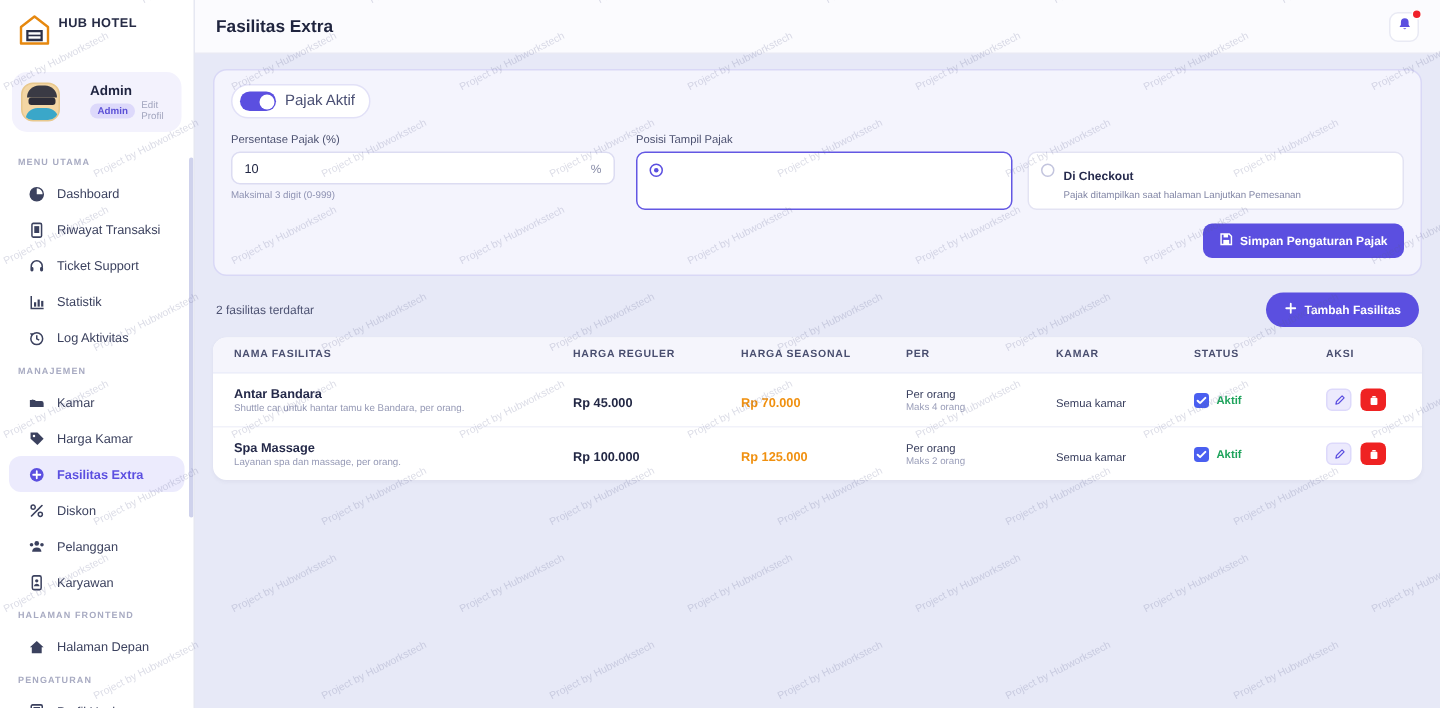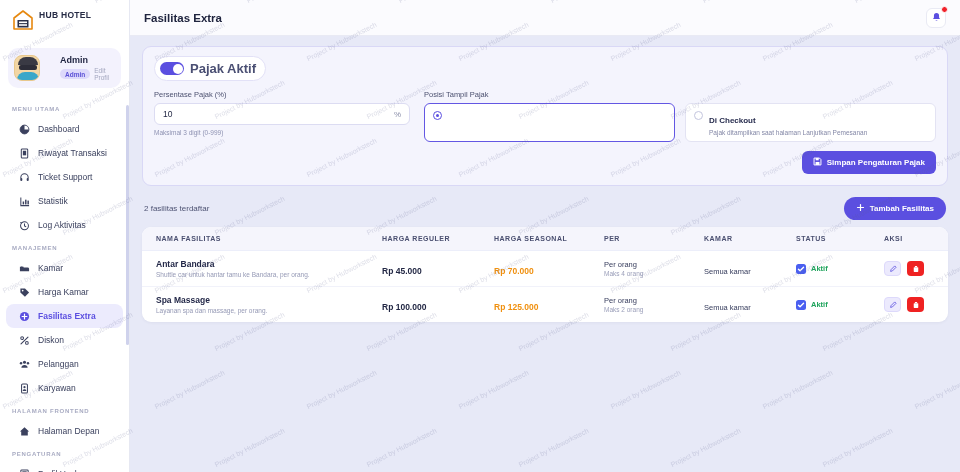--- a/index.html
+++ b/index.html
@@ -107,21 +107,21 @@
   .tax-title { font-size: 10px; font-weight: bold; color: #2b2f57; }
   .tax-icon { color: #6357e3; display: flex; }
   .tax-sub { font-size: 7px; color: #6c7090; margin-top: 3px; }
 
   .toggle-wrap {
     display: flex; align-items: center; gap: 6px; background: #fff;
     border: 1px solid #e2e1f7; border-radius: 14px; padding: 4px 9px 4px 5px;
   }
   .switch { width: 24px; height: 13px; border-radius: 8px; background: #5b4fe0; position: relative; cursor: pointer; }
   .switch .knob { position: absolute; right: 1.5px; top: 1.5px; width: 10px; height: 10px; background: #fff; border-radius: 50%; }
-  .toggle-lbl { font-size: 13px; font-weight: bold; color: #4a4f73; }
+  .toggle-lbl { font-size: 10px; font-weight: normal; color: #4a4f73; }
 
   .tax-grid { display: flex; gap: 14px; margin-top: 9px; }
   .col-left { width: 256px; flex: 0 0 256px; }
   .col-right { flex: 1; min-width: 0; }
   .fld-label { font-size: 7.5px; color: #4c5170; margin-bottom: 4px; }
   .pct-input {
     background: #fff; border: 1px solid #dcdcf2; border-radius: 6px;
     height: 22px; display: flex; align-items: center; justify-content: space-between;
     padding: 0 8px;
   }

